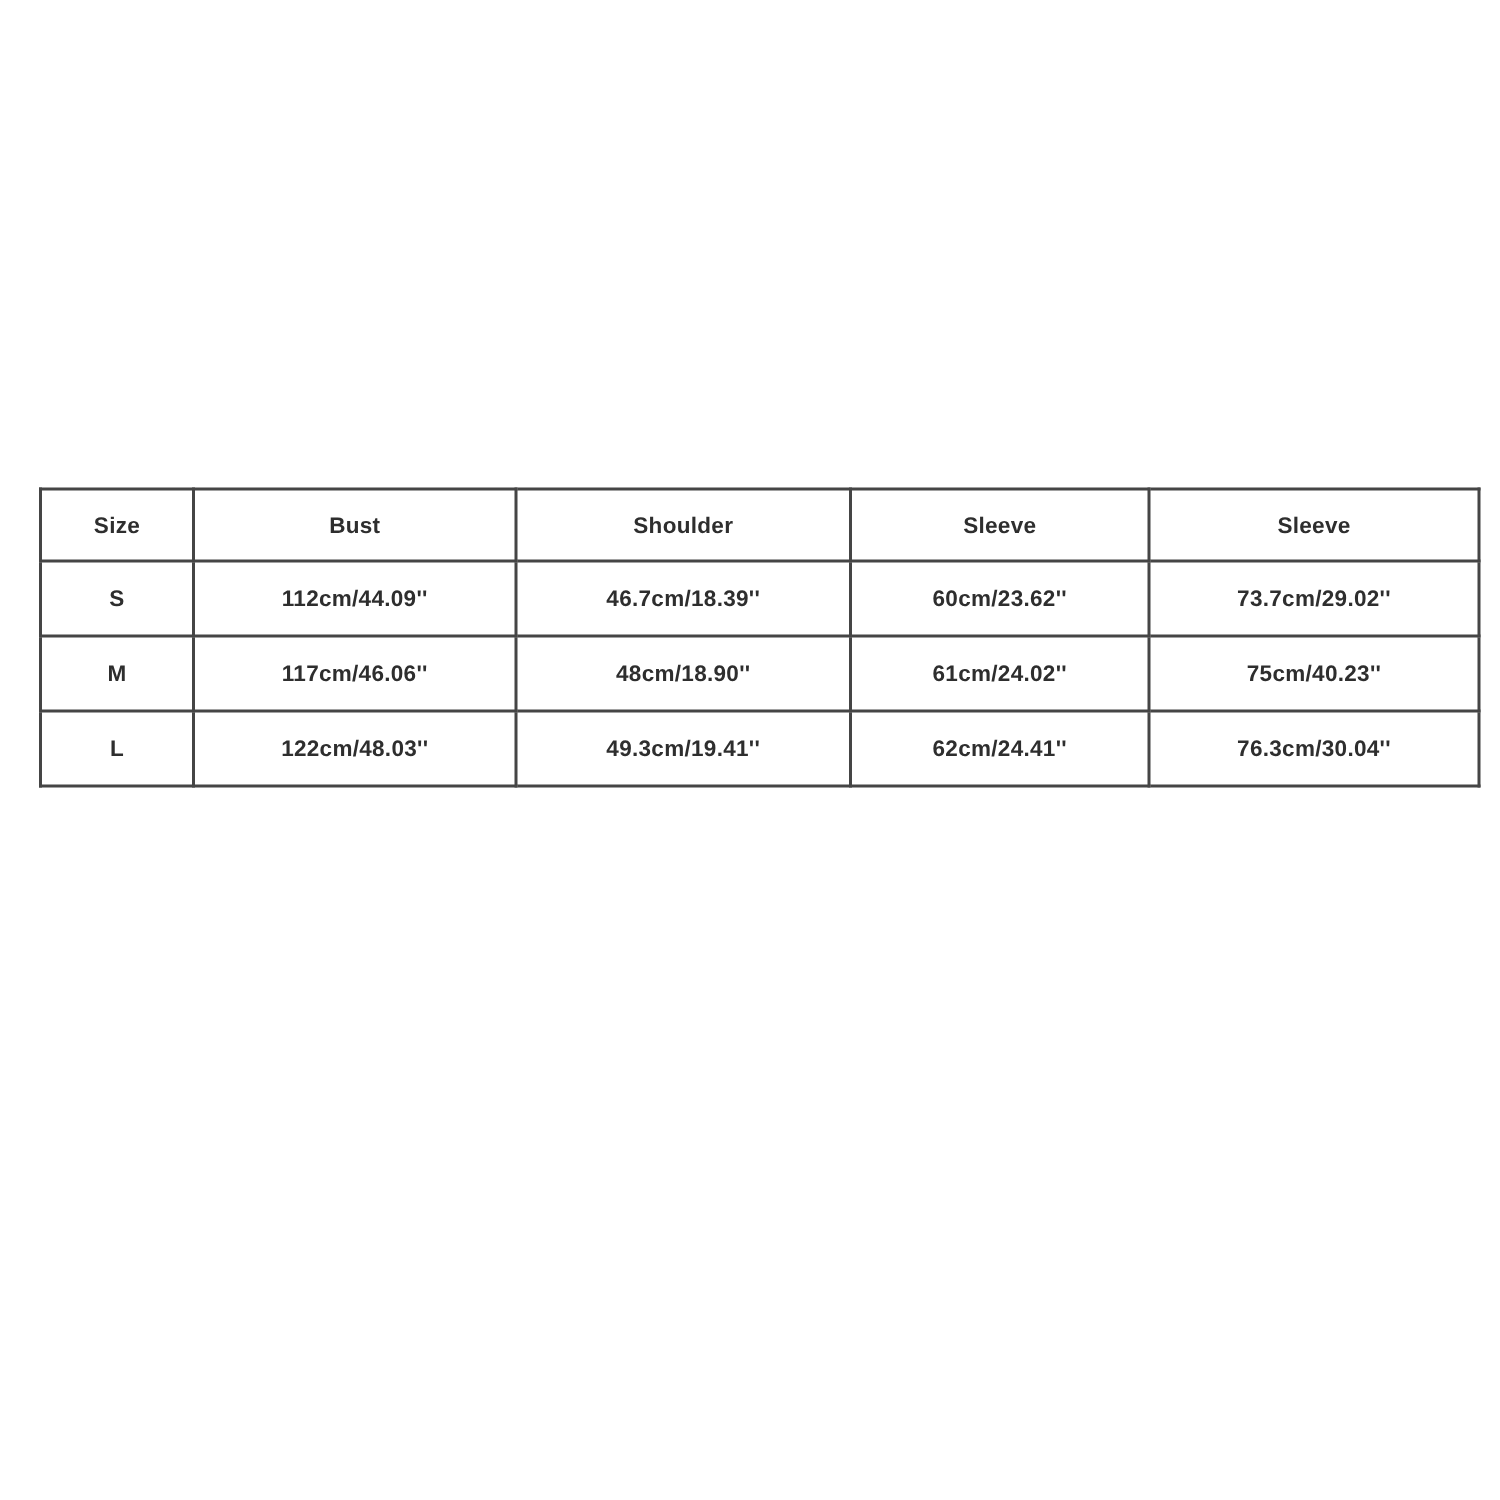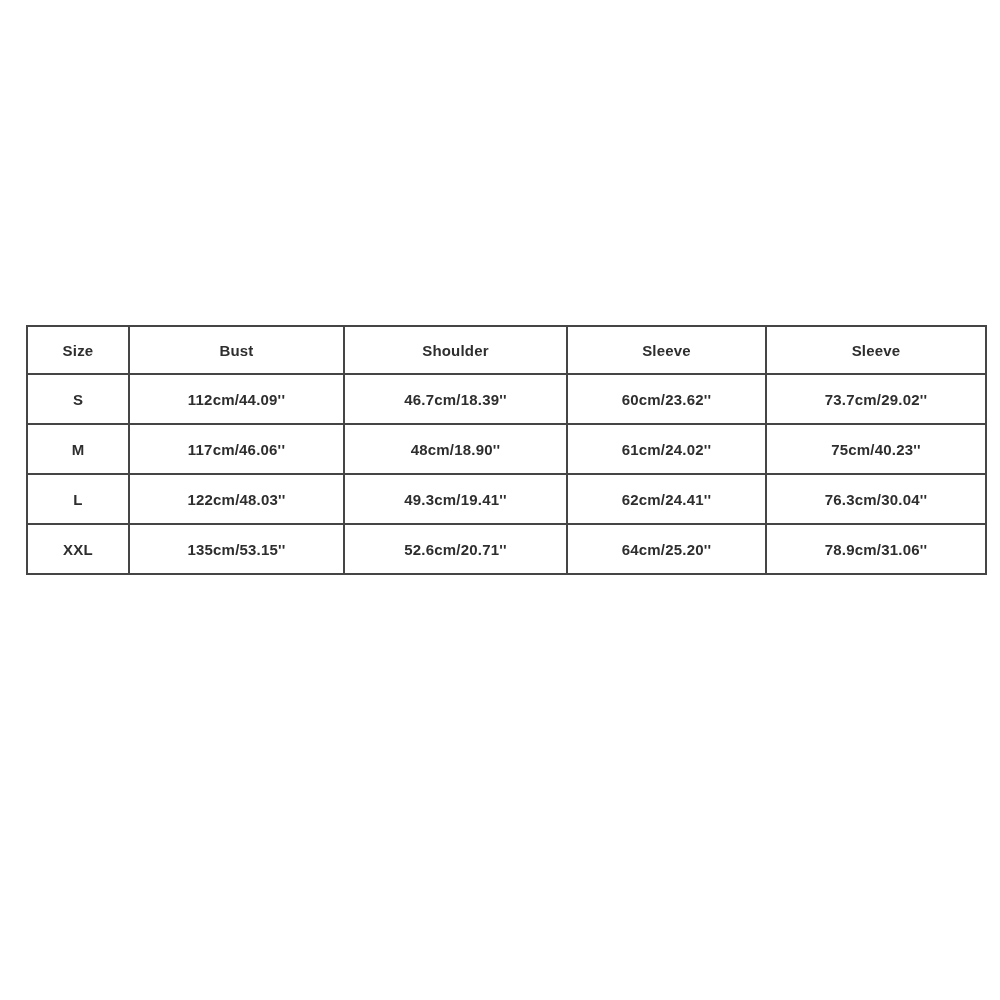--- a/index.html
+++ b/index.html
@@ -76,22 +76,15 @@
           <td>61cm/24.02''</td>
           <td>75cm/40.23''</td>
         </tr>
         <tr>
           <th>L</th>
           <td>122cm/48.03''</td>
           <td>49.3cm/19.41''</td>
           <td>62cm/24.41''</td>
           <td>76.3cm/30.04''</td>
         </tr>
-        <tr>
-          <th>XXL</th>
-          <td>135cm/53.15''</td>
-          <td>52.6cm/20.71''</td>
-          <td>64cm/25.20''</td>
-          <td>78.9cm/31.06''</td>
-        </tr>
       </tbody>
   </table>
 </div>
 
 </body></html>

